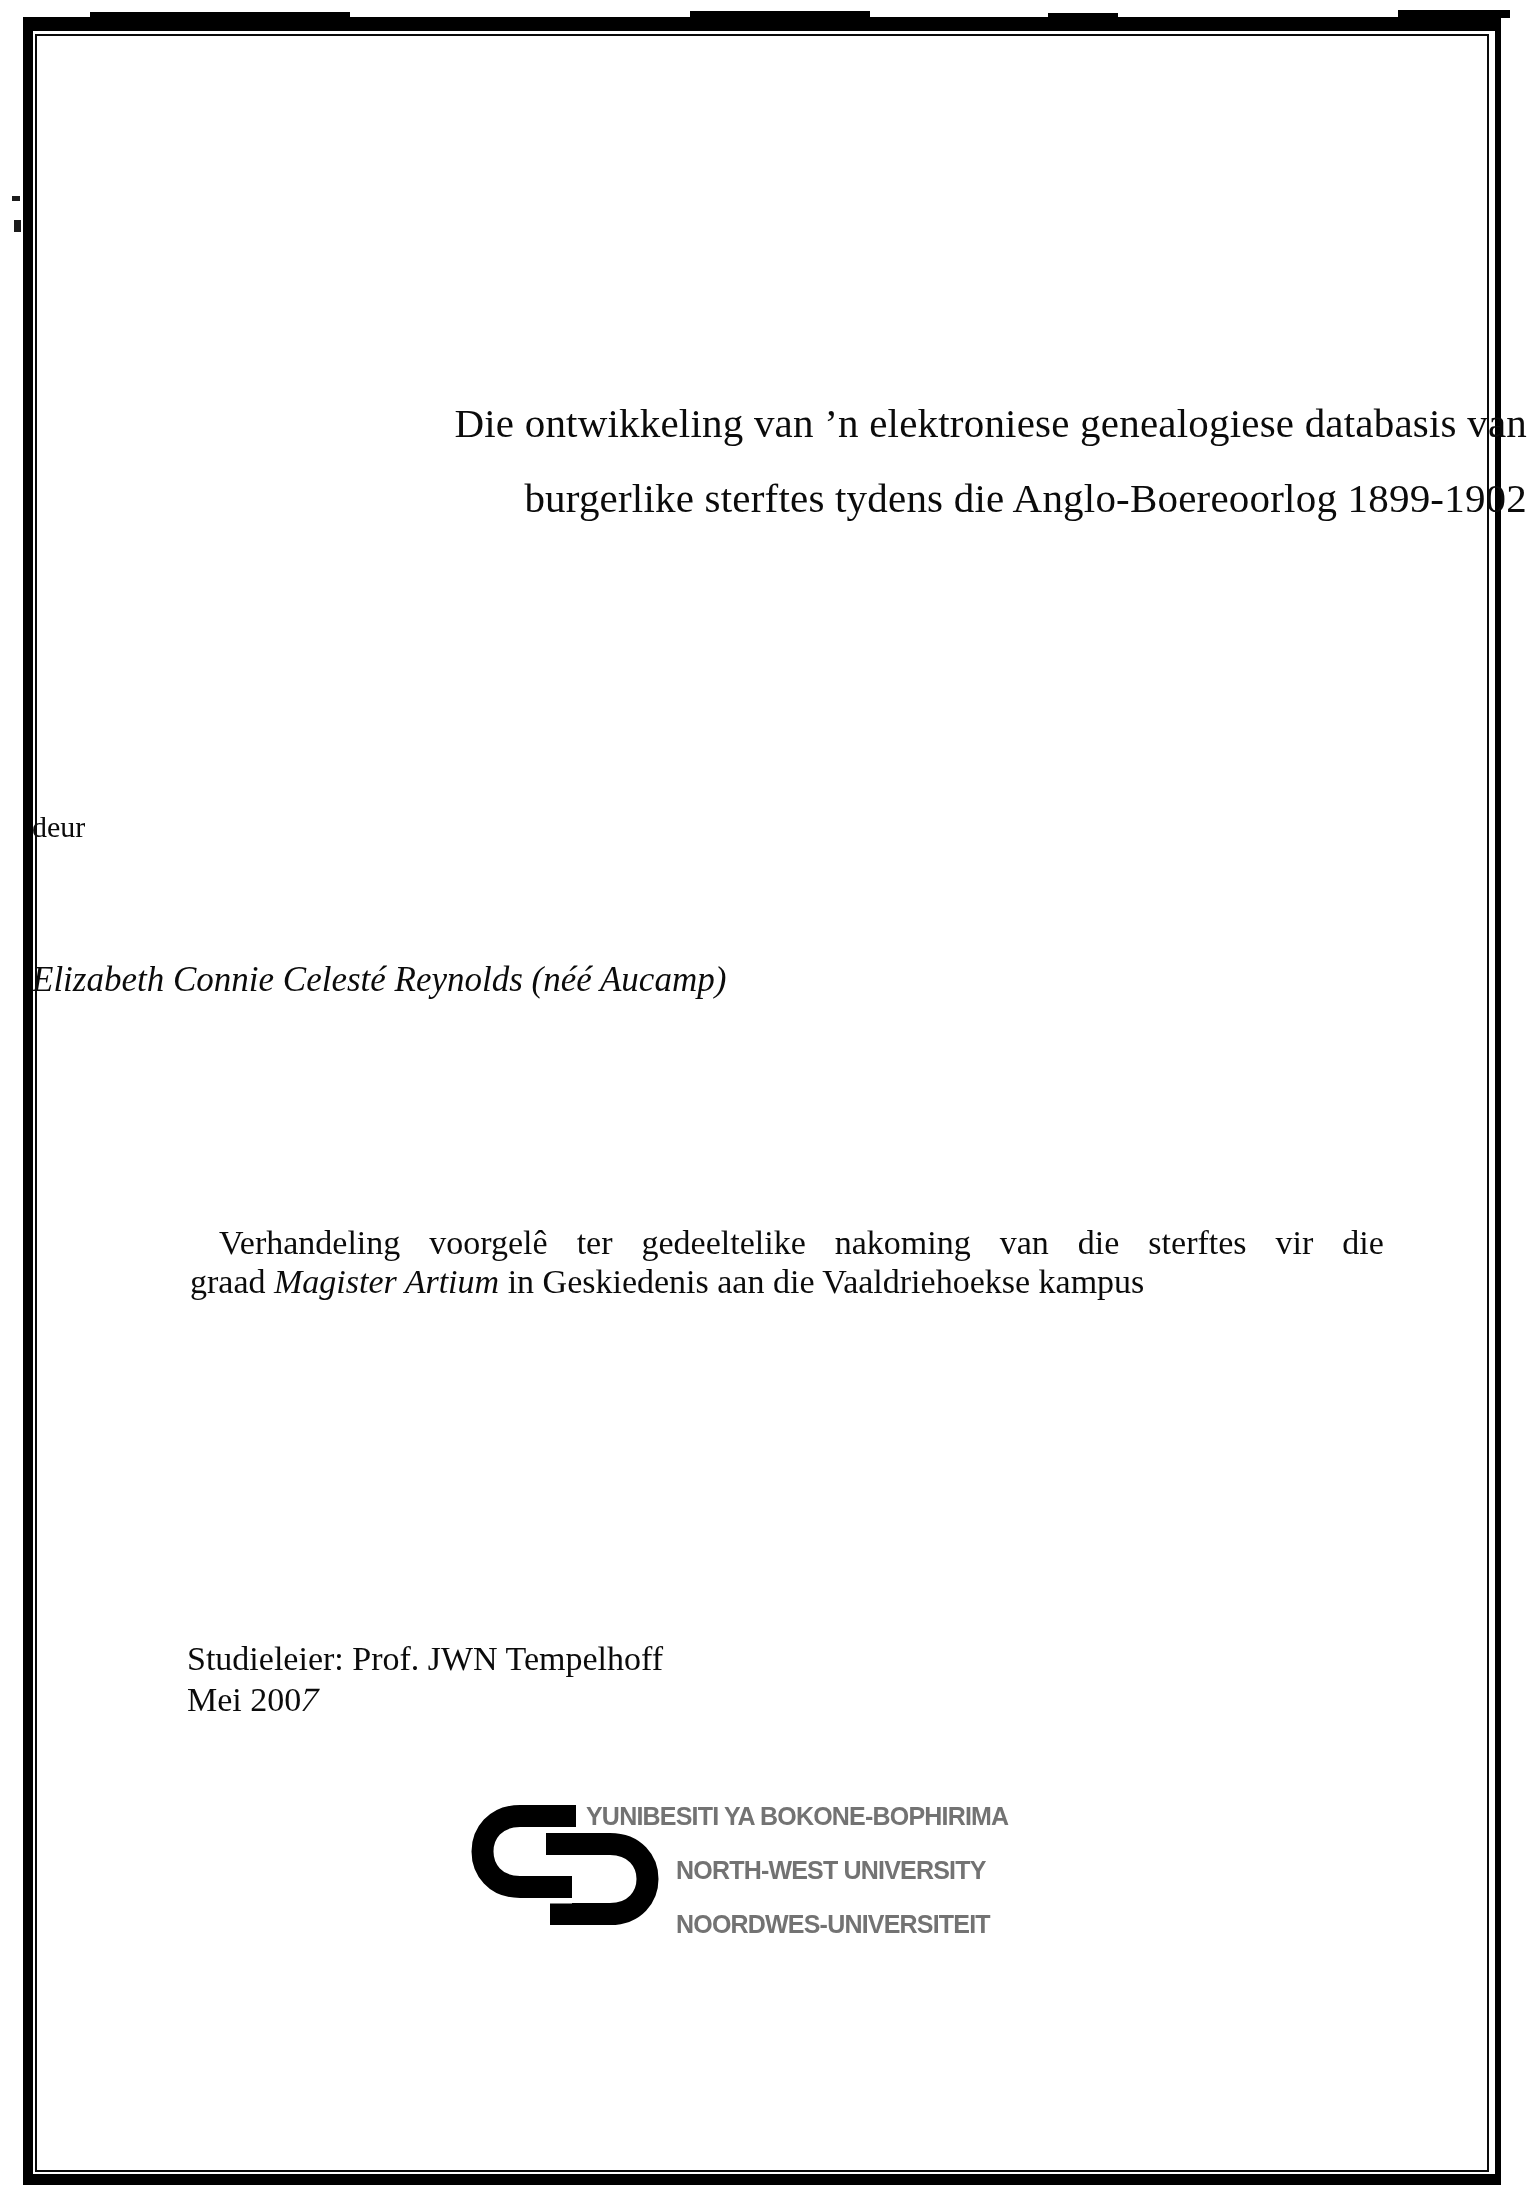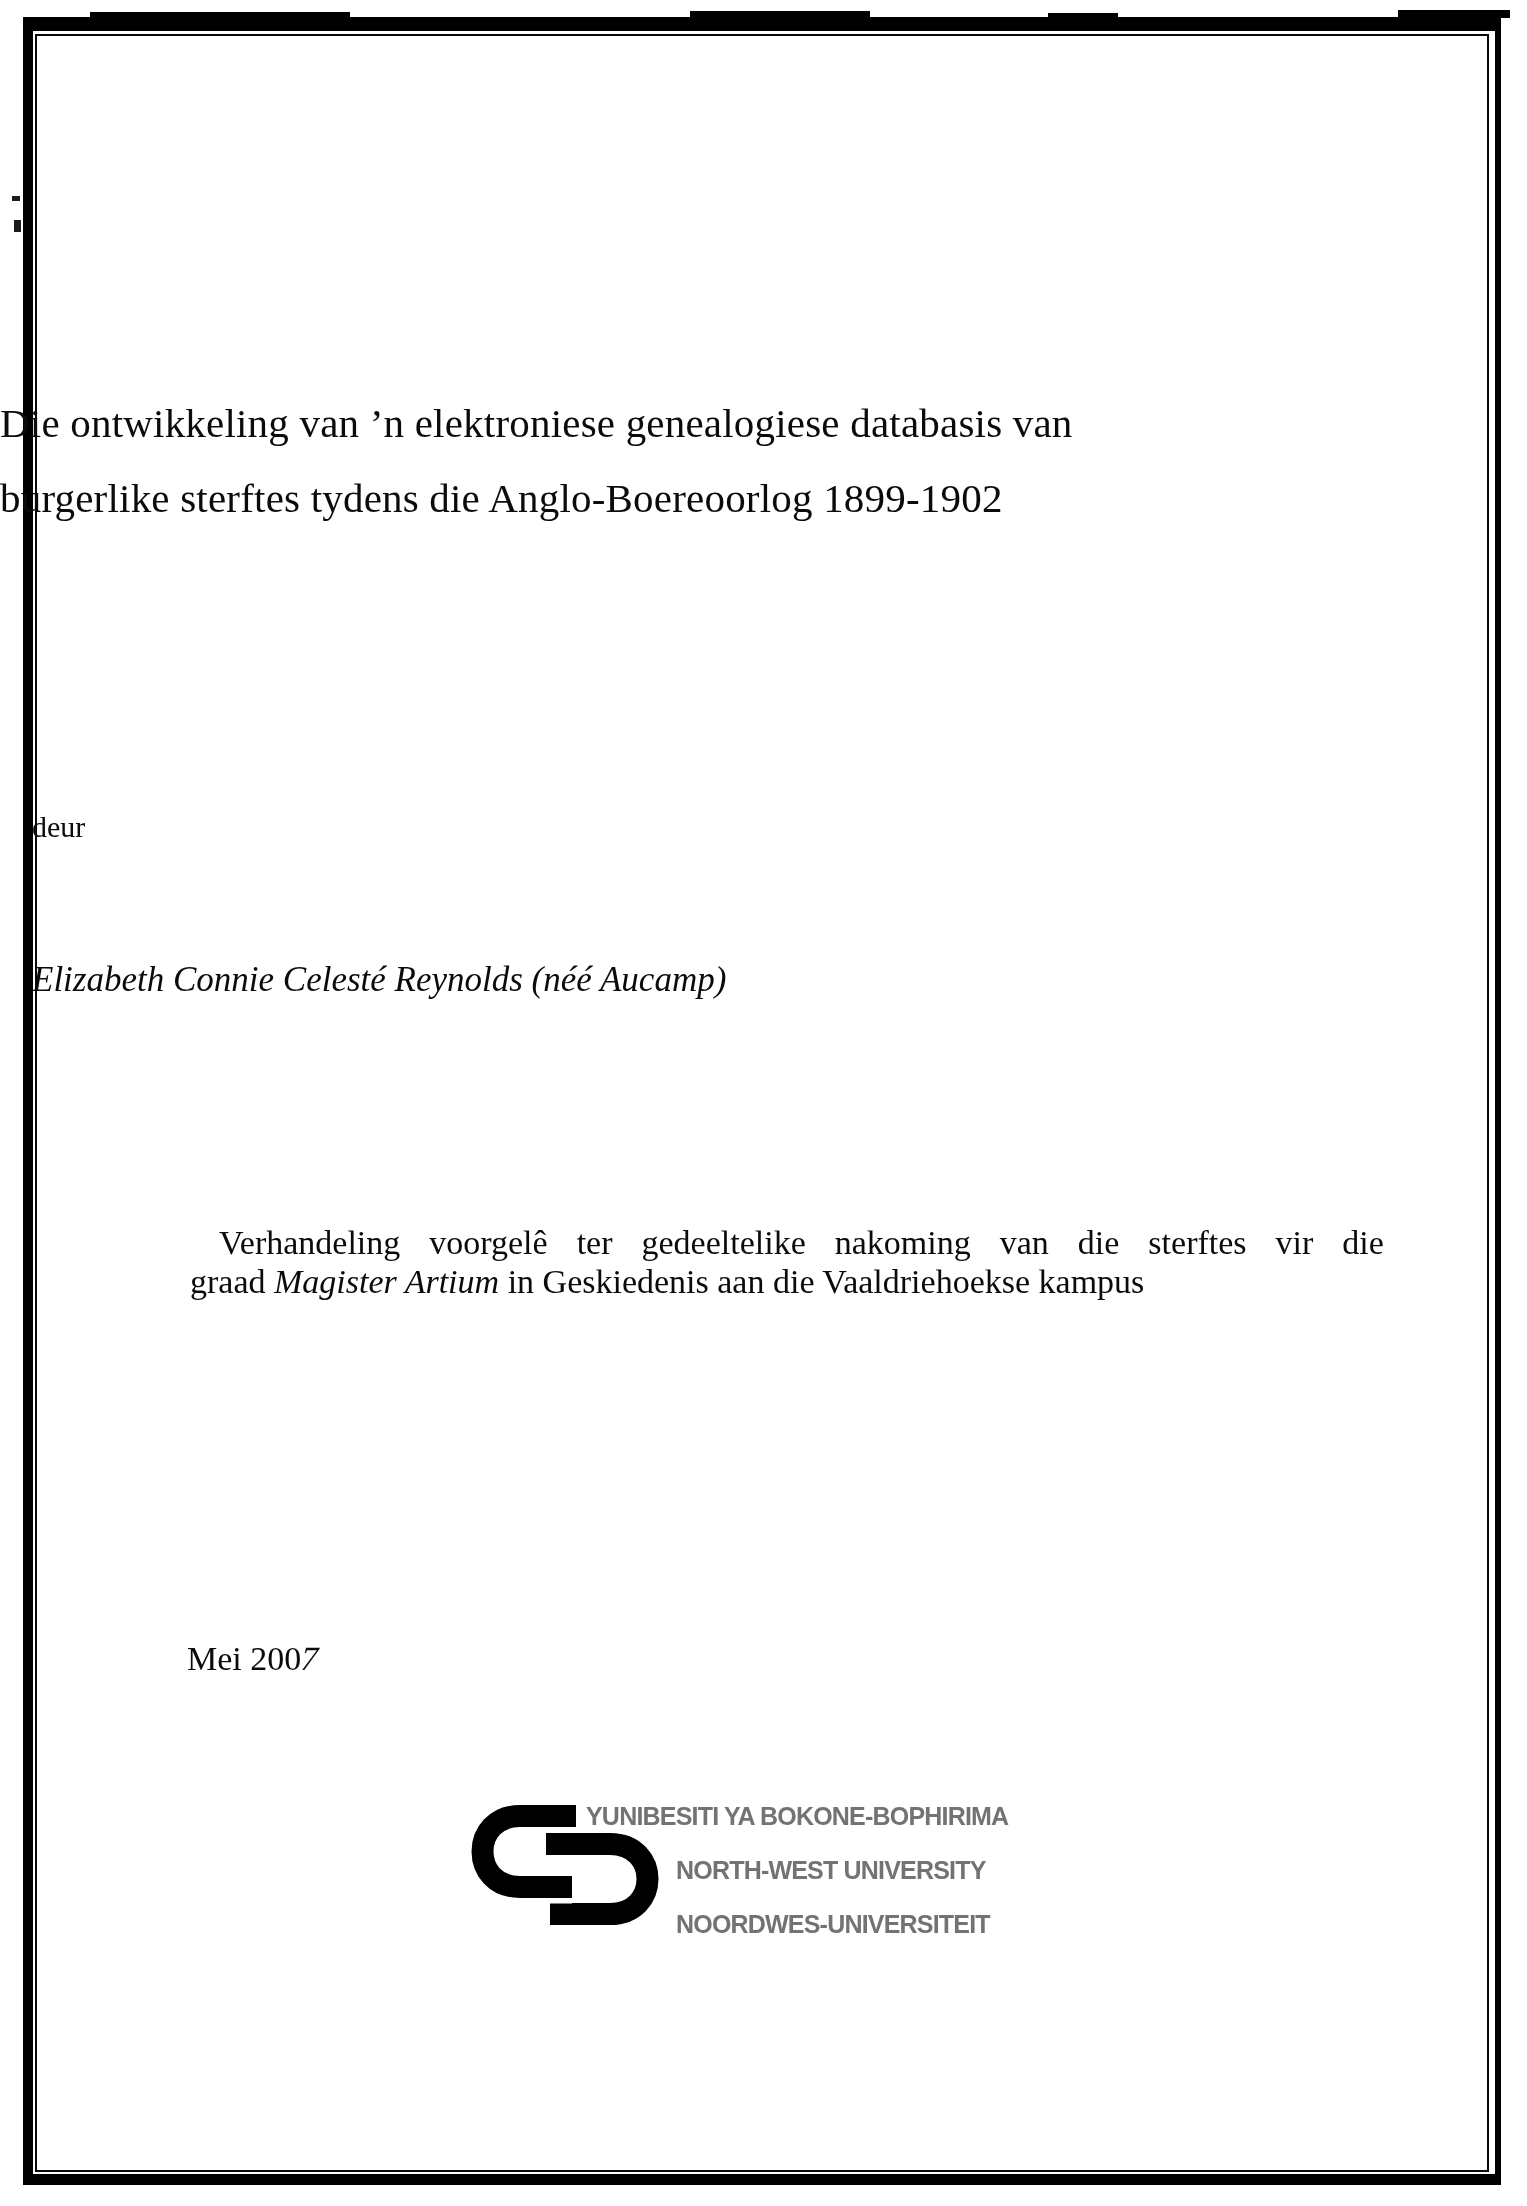--- a/index.html
+++ b/index.html
@@ -34,21 +34,21 @@
   .bump.b3 { left: 1048px; top: 13px; width: 70px;  height: 5px; }
   .bump.b4 { left: 1398px; top: 10px; width: 112px; height: 8px; }
   .speck { position: absolute; background: #1c1c1c; }
   .speck.s1 { left: 12px; top: 196px; width: 8px; height: 5px; }
   .speck.s2 { left: 14px; top: 220px; width: 7px; height: 12px; }
   .speck.s3 { left: 123px; top: 2176px; width: 46px; height: 5px; }
 
   .title {
     position: absolute;
     top: 386px; left: 0; right: 0;
-    text-align: left;
+    text-align: right;
     font-size: 41px;
     line-height: 75px;
     letter-spacing: 0.2px;
     white-space: nowrap;
   }
 
   .byline {
     position: absolute;
     top: 809px; left: 32px; right: 0;
     text-align: left;
@@ -147,20 +147,21 @@
         <span>van</span>
         <span>die</span>
         <span>sterftes</span>
         <span>vir</span>
         <span>die</span>
       </div>
     <div><span>graad </span><span class="italic">Magister Artium</span><span> in Geskiedenis aan die Vaaldriehoekse kampus</span></div>
   </div>
 
   <div class="supervisor">
+    <div>Studieleier: Prof. JWN Tempelhoff</div>
     <div><span>Mei 200</span><span class="date-digit">7</span></div>
   </div>
 
   <svg class="logo-mark-svg" viewBox="0 0 206 128" aria-hidden="true">
 
     <path d="M 84 43 H 148 C 198 43 198 113 148 113 H 88" fill="none" stroke="#000" stroke-width="22" stroke-linecap="butt"></path>
 
     <path d="M 114 15 H 58 C 8 15 8 86 58 86 H 110" fill="none" stroke="#fff" stroke-width="33" stroke-linecap="butt"></path>
 
     <path d="M 114 15 H 58 C 8 15 8 86 58 86 H 110" fill="none" stroke="#000" stroke-width="22" stroke-linecap="butt"></path>

